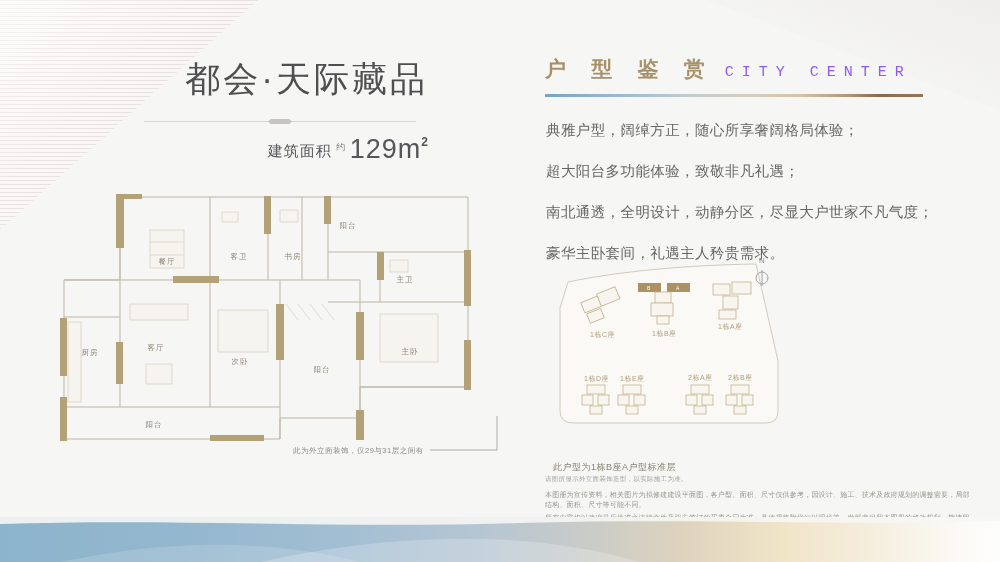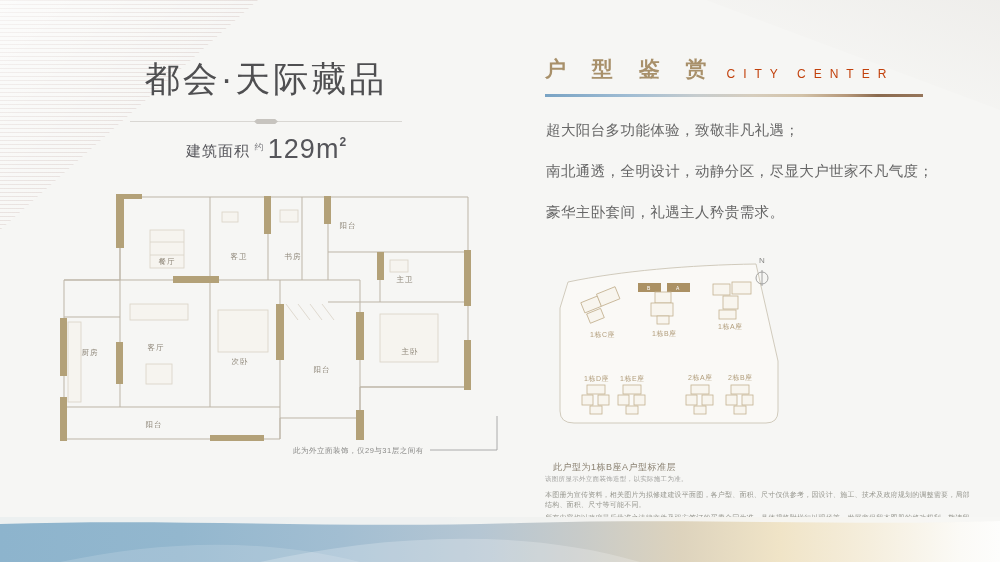--- a/index.html
+++ b/index.html
@@ -11,21 +11,21 @@
     background:repeating-linear-gradient(180deg,rgba(214,199,195,.55) 0 1px,rgba(246,244,242,0) 1px 4px);
     clip-path:polygon(0 0,86% 0,0 100%);}
   .stripes2{position:absolute;left:0;top:0;width:300px;height:230px;
     background:linear-gradient(135deg,rgba(255,255,255,.65),rgba(255,255,255,0) 60%);
     clip-path:polygon(0 0,86% 0,0 100%);}
   .tr-shade{position:absolute;right:0;top:0;width:420px;height:110px;
     background:linear-gradient(200deg,rgba(205,200,195,.18),rgba(205,200,195,0) 55%);
     clip-path:polygon(30% 0,100% 0,100% 100%);}
 
   
-  .brand{position:absolute;left:118px;top:56px;width:296px;text-align:center;}
+  .brand{position:absolute;left:132px;top:56px;width:296px;text-align:right;}
   .brand-title{font-size:35px;letter-spacing:3px;color:#4f4f51;font-weight:500;}
   .divider{position:relative;margin:18px 12px 0 12px;height:1px;background:#d9d7d3;}
   .divider .orn{position:absolute;left:50%;top:-2px;transform:translateX(-50%);
     width:24px;height:5px;background:#c7c4bf;border-radius:3px;
     clip-path:polygon(0 50%,12% 0,88% 0,100% 50%,88% 100%,12% 100%);}
   .area-line{margin-top:12px;color:#55555a;}
   .area-label{font-size:15px;letter-spacing:1px;vertical-align:2px;}
   .area-about{font-size:9px;vertical-align:8px;color:#77777c;}
   .area-value{font-size:27px;letter-spacing:1px;font-weight:500;}
   .area-sup{font-size:12px;vertical-align:12px;font-weight:600;}
@@ -34,22 +34,22 @@
   .plan{position:absolute;left:50px;top:192px;}
   .plan .wallthin{stroke:#bdb5a7;stroke-width:1;fill:none;}
   .plan .walltan{fill:#b3a178;}
   .plan .furn{stroke:#d9d3c6;stroke-width:.8;fill:#f6f4ef;}
   .plan .rlabel{font-size:7.5px;fill:#8e8678;letter-spacing:1px;}
   .plan .note{font-size:7.5px;fill:#8a8a88;letter-spacing:.5px;}
   .plan .leader{stroke:#9b9b99;stroke-width:.8;fill:none;}
 
   
   .rc-header{position:absolute;left:545px;top:55px;display:flex;align-items:flex-end;}
-  .rc-cn{font-size:21px;font-weight:bold;color:#a8906a;letter-spacing:10px;}
-  .rc-en{font-size:12px;color:#c2410c;letter-spacing:8px;margin-left:10px;margin-bottom:2px;}
+  .rc-cn{font-size:21px;font-weight:bold;color:#a8906a;letter-spacing:10px;font-family:Liberation Serif, serif;}
+  .rc-en{font-size:15px;color:#8b5cf6;letter-spacing:8px;margin-left:10px;margin-bottom:2px;font-family:Liberation Mono, monospace;}
   .grad-bar{position:absolute;left:545px;top:94px;width:378px;height:3px;
     background:linear-gradient(90deg,#79a3c4 0%,#9fbcd3 22%,#c6ccce 40%,#d6cdbd 55%,#d2c2a8 68%,#b49678 80%,#8a6a4e 88%,#96755a 100%);}
   .desc{position:absolute;left:546px;top:121px;width:420px;}
   .desc p{margin:0 0 22px 0;font-size:14.5px;color:#666;letter-spacing:.4px;}
 
   .siteplan{position:absolute;left:540px;top:253px;}
   .siteplan .bound{stroke:#ccc5b6;stroke-width:.9;fill:#faf9f6;}
   .siteplan .bshape{stroke:#c4b291;stroke-width:.8;fill:#f8f5ee;}
   .siteplan .bfill{fill:#ab9164;}
   .siteplan .blabel{font-size:7px;fill:#b29e7c;letter-spacing:.5px;}
@@ -146,20 +146,21 @@
   <path class="leader" d="M380,258 H447 V224"></path>
 </svg>
 
 <div class="rc-header">
   <span class="rc-cn">户 型 鉴 赏</span>
   <span class="rc-en">CITY CENTER</span>
 </div>
 <div class="grad-bar"></div>
 
 <div class="desc">
+  <p>典雅户型，阔绰方正，随心所享奢阔格局体验；</p>
   <p>超大阳台多功能体验，致敬非凡礼遇；</p>
   <p>南北通透，全明设计，动静分区，尽显大户世家不凡气度；</p>
   <p>豪华主卧套间，礼遇主人矜贵需求。</p>
 </div>
 
 <svg class="siteplan" width="260" height="195" viewBox="0 0 260 195">
   <path class="bound" d="M28,29 C80,18 150,12 216,11 L238,108 V158 Q238,170 226,170 H34 Q20,170 20,158 V55 Z"></path>
 
   <g>
     <text class="nlabel" x="219" y="10">N</text>

